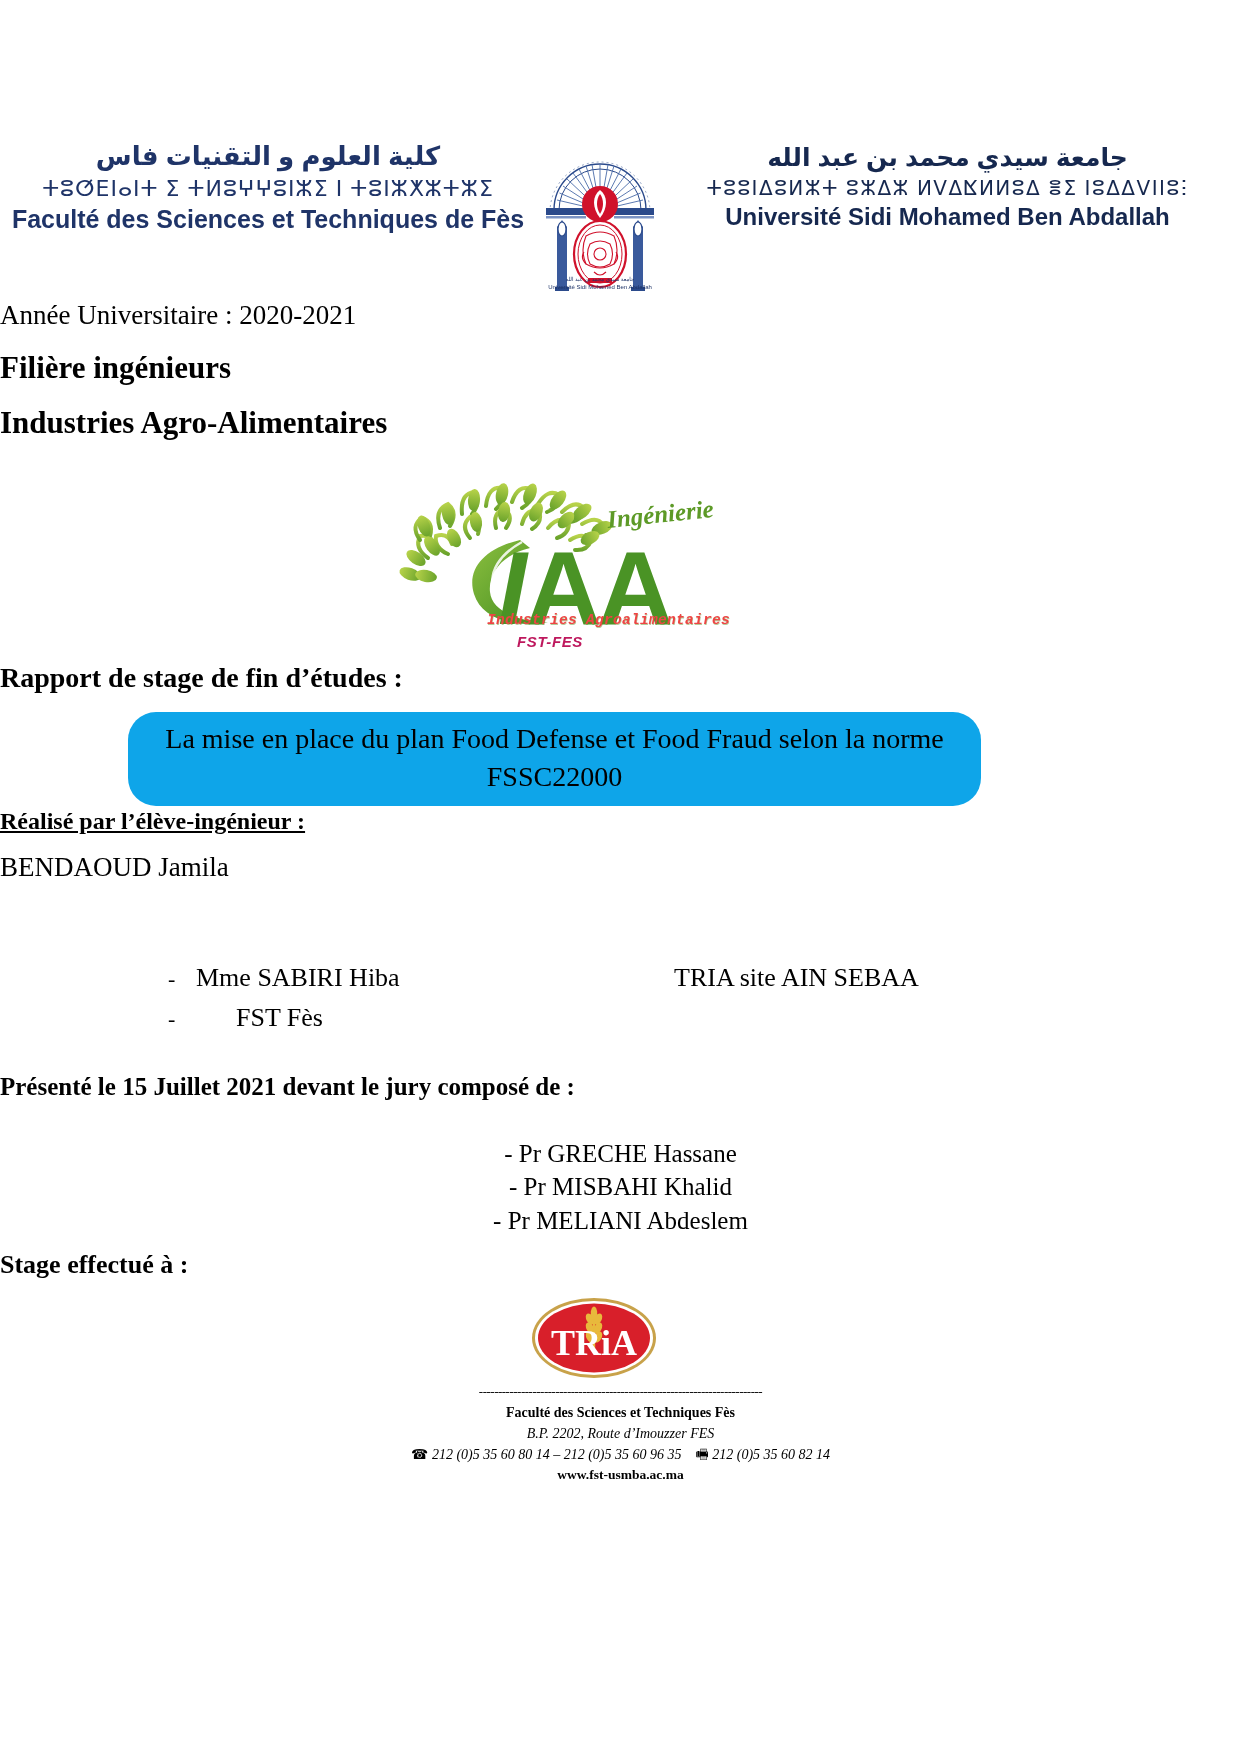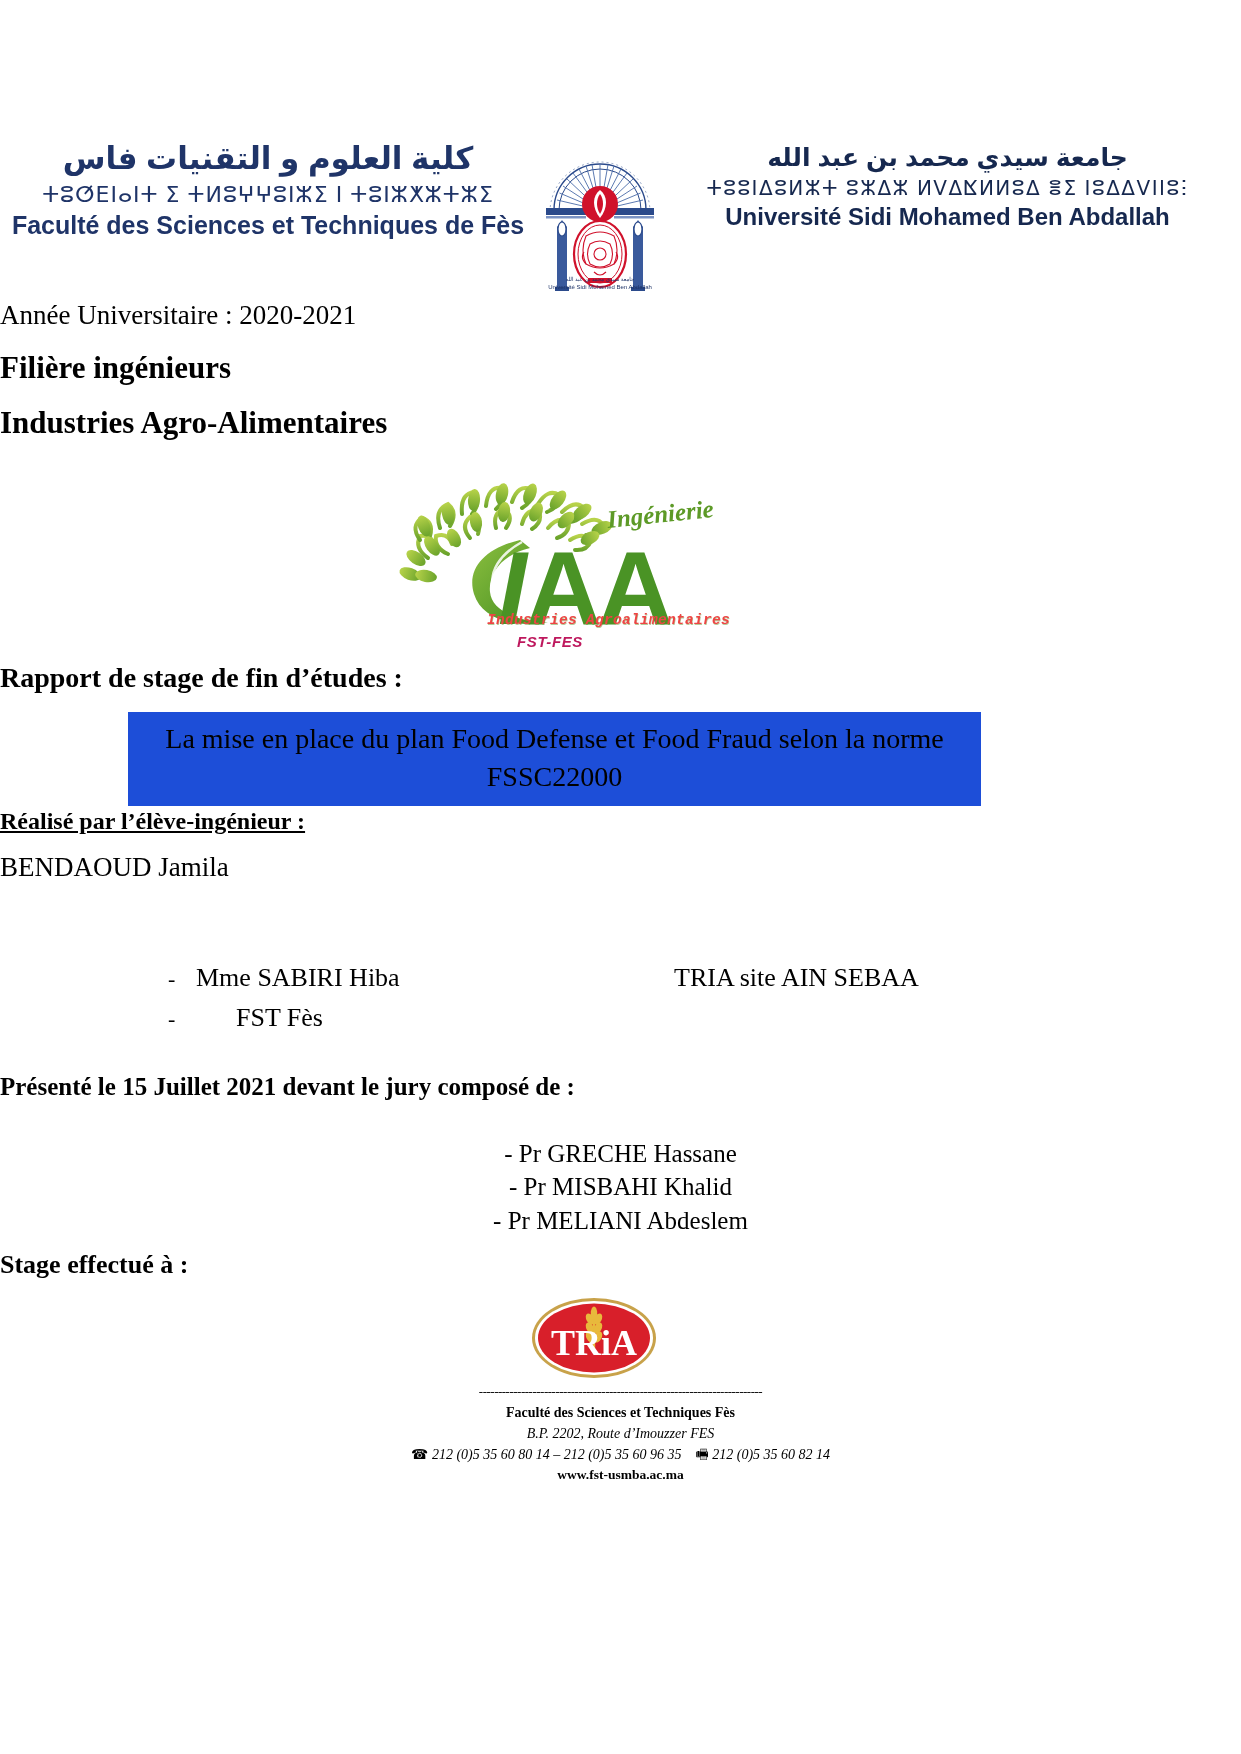--- a/index.html
+++ b/index.html
@@ -43,21 +43,21 @@
   .hdr-right {
     position: absolute;
     left: 660px;
     top: 14px;
     width: 575px;
     text-align: center;
     color: #16284f;
     font-family: "Liberation Sans", "DejaVu Sans", sans-serif;
   }
   .ar-line {
-    font-size: 31px;
+    font-size: 26px;
     font-weight: bold;
     letter-spacing: 0px;
     line-height: 1.25;
     direction: rtl;
     white-space: nowrap;
   }
   .tif-line {
     font-size: 22px;
     font-weight: 500;
     line-height: 1.3;
@@ -160,26 +160,27 @@
     font-size: 28px;
     font-weight: bold;
   }
 
   
   .title-box {
     position: absolute;
     left: 128px;
     top: 712px;
     width: 853px;
-    background: #1d4ed8;
+    background: #0ea5e9;
     padding: 8px 10px 10px 10px;
     box-sizing: border-box;
     text-align: center;
     font-size: 28px;
     line-height: 1.35;
+    border-radius: 28px;
   }
 
   .realise {
     position: absolute;
     left: 0; top: 808px;
     width: 1241px;
     font-size: 24px;
     font-weight: bold;
   }
   .realise span { text-decoration: underline; }

